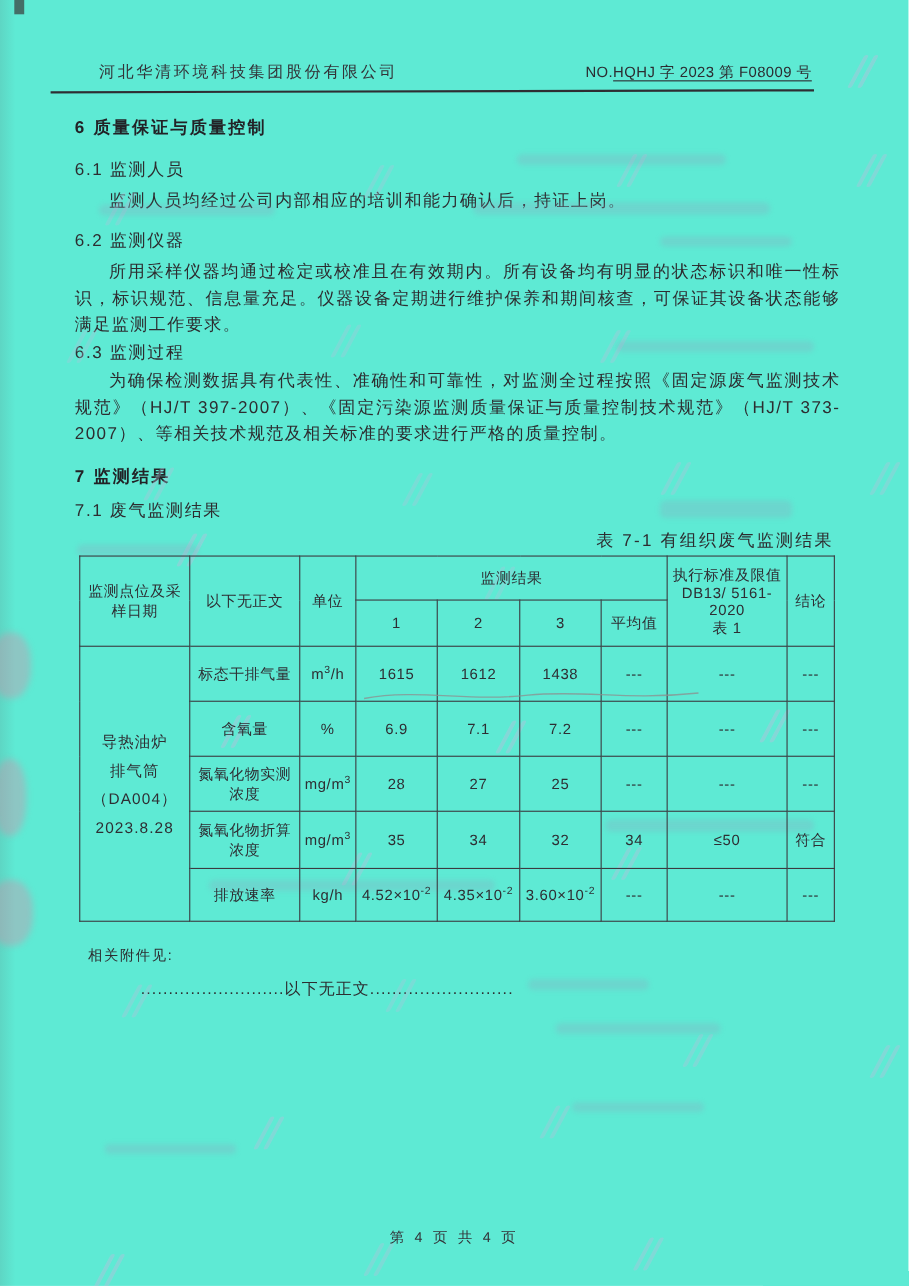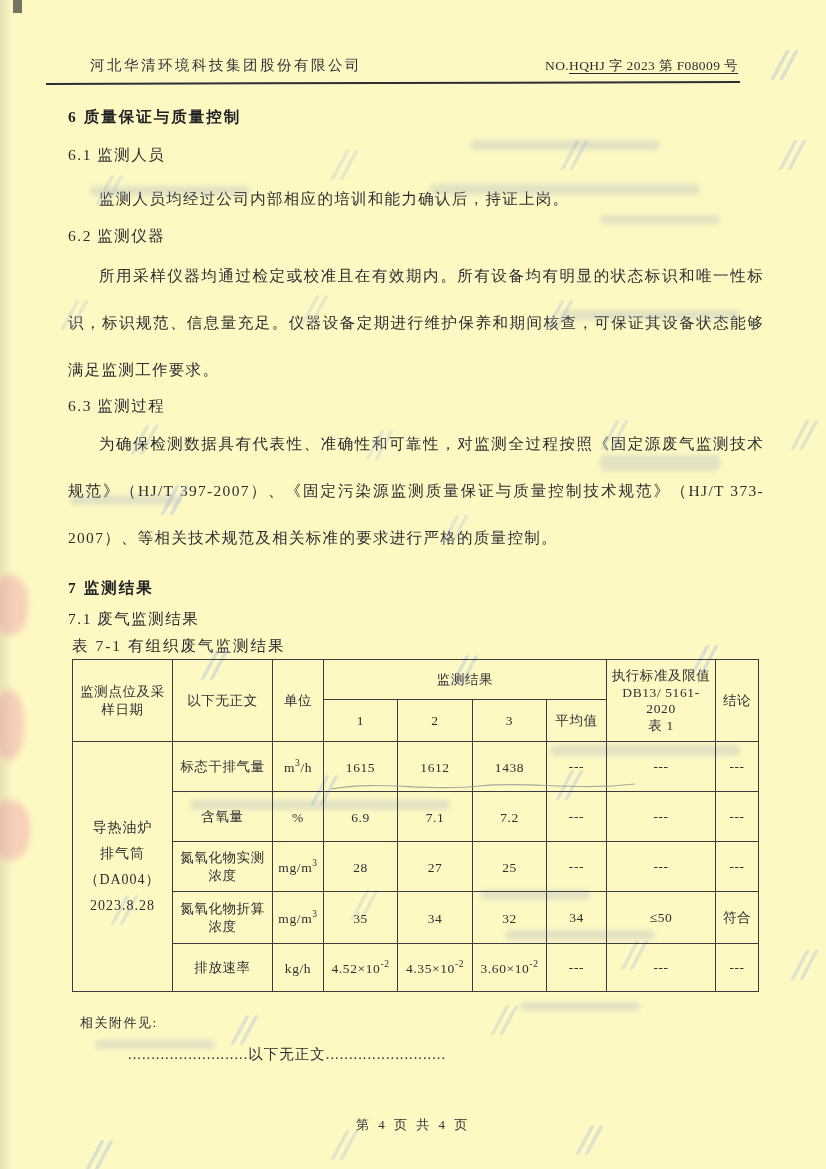--- a/index.html
+++ b/index.html
@@ -1,21 +1,21 @@
 <!DOCTYPE html>
 <html><head>
 <meta charset="utf-8">
 <style>
   html,body{margin:0;padding:0;background:#ffffff;}
   .page{
     position:relative;
     width:826px;height:1169px;
-    background:#fef9c3;
+    background:#5eead4;
     overflow:hidden;
-    font-family:Liberation Serif, serif;
+    font-family:Liberation Sans, sans-serif;
     color:#2d2d30;
   }
   
   .edge-left{position:absolute;left:0;top:0;bottom:0;width:14px;
     background:linear-gradient(90deg,rgba(90,90,95,.14),rgba(90,90,95,0));}
   .corner-mark{position:absolute;left:13px;top:0;width:9px;height:13px;background:#3a3a3a;opacity:.7;filter:blur(.4px);}
   .wm{position:absolute;width:26px;height:30px;filter:blur(.7px);pointer-events:none;}
   .wm::before,.wm::after{content:"";position:absolute;top:0;bottom:0;width:3.5px;background:#b4c2dc;transform:skewX(-28deg);border-radius:2px;}
   .wm::before{left:8px}.wm::after{left:17px}
   .sm{position:absolute;background:rgba(148,160,190,.26);filter:blur(2.6px);border-radius:5px;pointer-events:none;}
@@ -24,27 +24,27 @@
   
   .hdr{display:flex;justify-content:space-between;align-items:flex-end;margin:56px 88px 0 90px;}
   .hdr .company{font-size:14.5px;letter-spacing:2.5px;color:#333338;}
   .hdr .docno{font-size:13.5px;letter-spacing:.4px;color:#2c2c31;}
   .hdr .docno .u{text-decoration:underline;text-underline-offset:3px;}
   .rule{margin:7px 86px 0 46px;border-top:2.6px solid #2e2e33;transform:rotate(-.15deg);}
 
   
   .h-bold{margin:22px 62px 0 68px;font-size:15.5px;font-weight:bold;letter-spacing:2px;color:#222226;line-height:22px;}
   .h-sub{margin:16px 62px 0 68px;font-size:15.5px;letter-spacing:1.5px;line-height:21px;}
-  .para{margin:6px 62px 0 68px;font-size:15.5px;letter-spacing:1.3px;line-height:47px;text-align:justify;text-indent:2em;}
-  .para.single{line-height:20px;margin-top:24px;}
+  .para{margin:6px 62px 0 68px;font-size:15.5px;letter-spacing:1.3px;line-height:24px;text-align:justify;text-indent:2em;}
+  .para.single{line-height:20px;margin-top:8px;}
   .h-sub.tight{margin-top:2px;}
   .h-bold.tight{margin-top:16px;}
 
   
-  .tcaption{margin:6px 62px 0 72px;width:686px;text-align:left;font-size:15.5px;letter-spacing:2px;line-height:21px;}
+  .tcaption{margin:6px 62px 0 72px;width:686px;text-align:right;font-size:15.5px;letter-spacing:2px;line-height:21px;}
   .twrap{position:relative;margin:3px 0 0 72px;width:686px;}
   table{border-collapse:collapse;table-layout:fixed;width:686px;}
   th,td{border:1.4px solid #3b3b40;font-weight:normal;text-align:center;vertical-align:middle;
     font-size:13.5px;letter-spacing:.6px;color:#2e2e33;padding:2px 3px;overflow:hidden;}
   tr.hr1{height:40px}
   tr.hr2{height:42px}
   tr.dr{height:50px}
   tr.dr4{height:52px}
   tr.dr5{height:48px}
   .point-cell div{line-height:26px;letter-spacing:1px;font-size:14px;}

